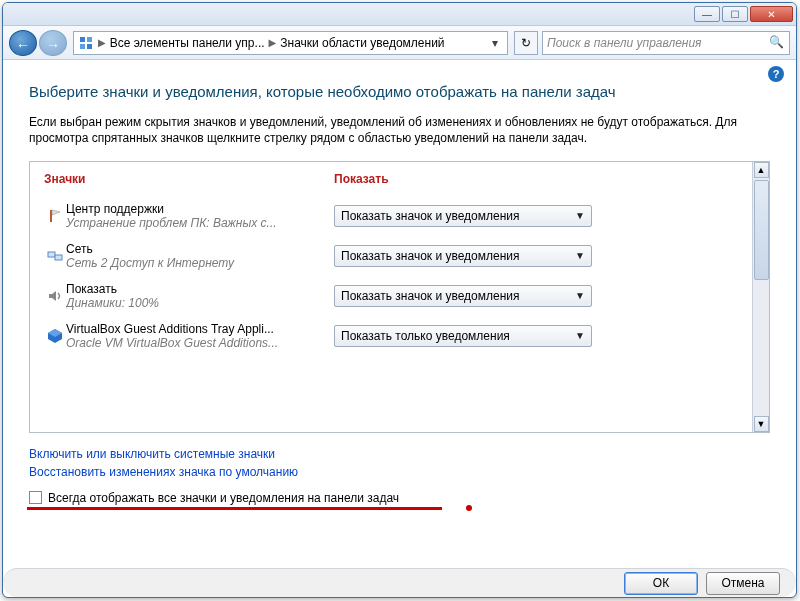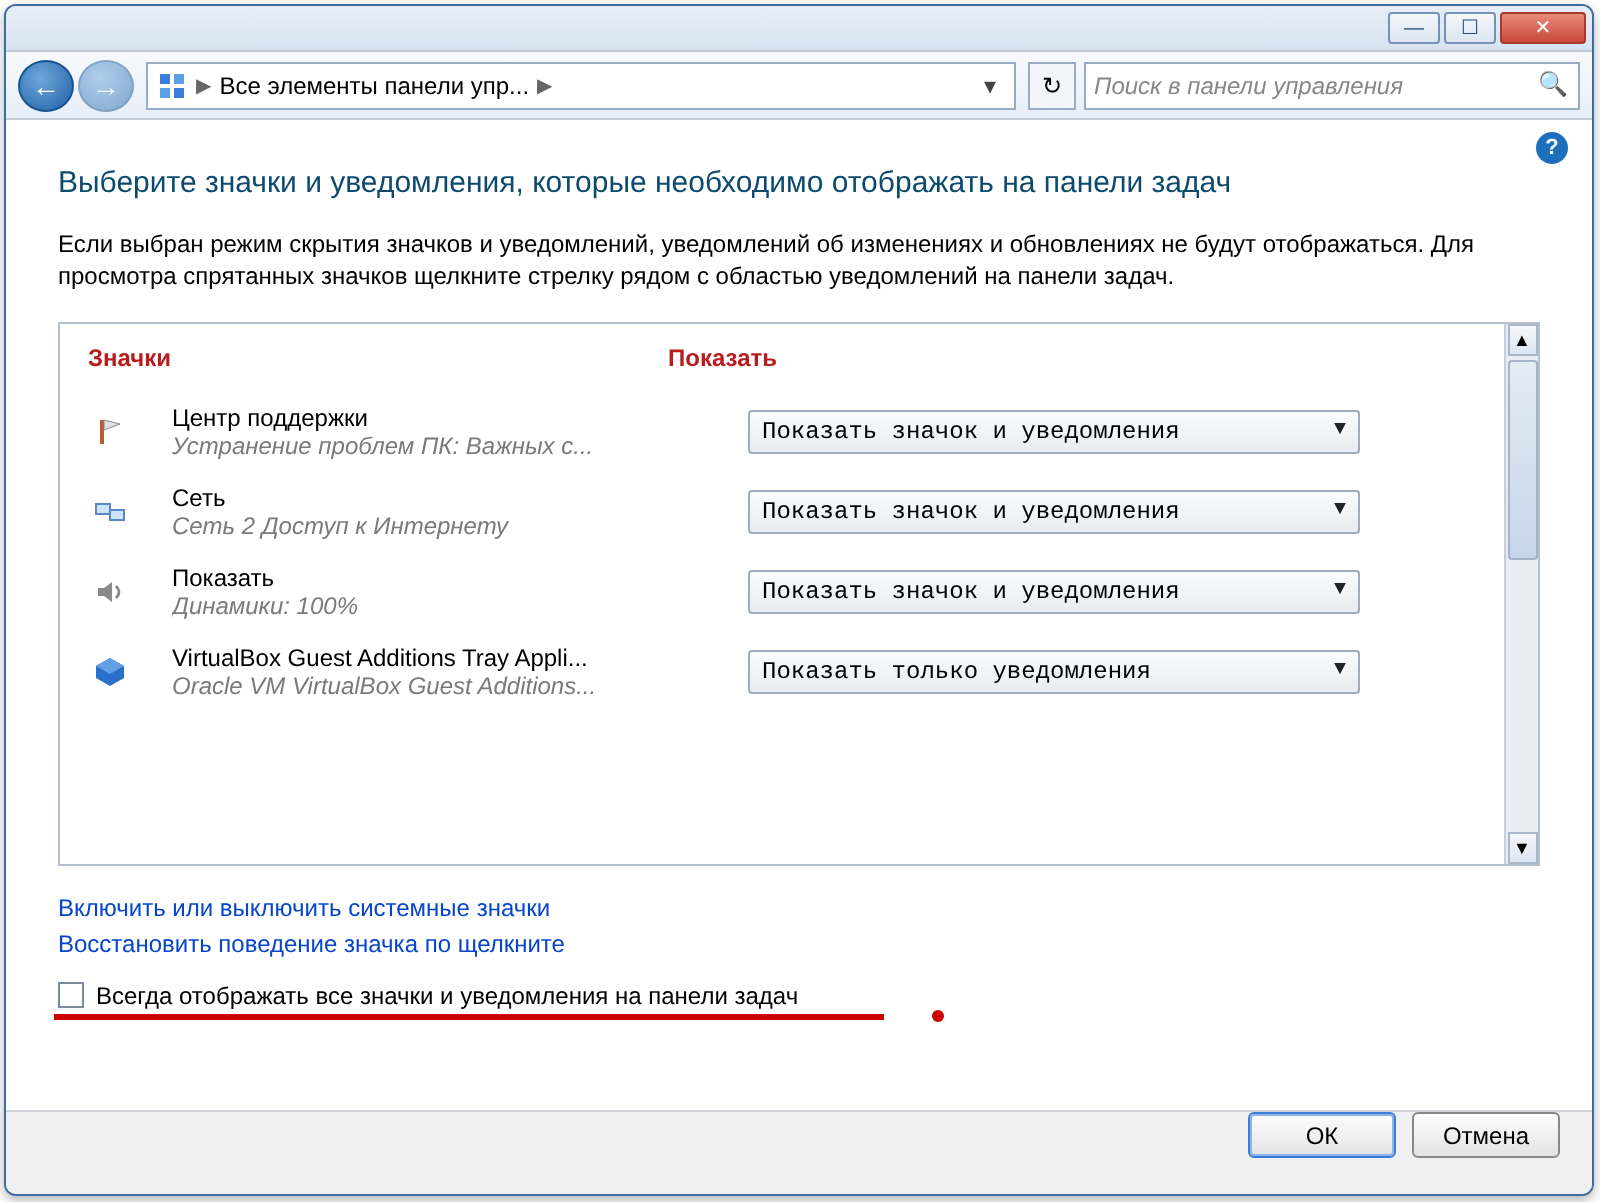--- a/index.html
+++ b/index.html
@@ -88,48 +88,48 @@
   h1.page-title { color:#0c4a6e; font-size:15px; font-weight:normal; margin:4px 0 12px 0; line-height:1.35; }
   .desc { color:#000; font-size:12px; line-height:1.35; margin-bottom:14px; }
   .listframe {
     border:1px solid #b5bfcb; height:272px;
     position:relative; overflow:hidden;
   }
   .listinner { position:absolute; inset:0 17px 0 0; overflow:hidden; padding:10px 14px; }
   .listhead { display:flex; font-weight:bold; color:#b91c1c; margin-bottom:10px; }
   .col1 { width: 290px; }
   .col2 { flex:1; }
-  .row { display:flex; align-items:center; padding:6px 0;gap:20px; }
+  .row { display:flex; align-items:center; padding:6px 0; }
   .item-icon { width:22px; display:flex; align-items:center; justify-content:center; font-size:14px; }
   .item-texts { width:268px; padding-right:8px; }
   .item-title { color:#000; font-size:12px; white-space:nowrap; overflow:hidden; text-overflow:ellipsis; }
   .item-sub { color:#7a7a7a; font-style:italic; font-size:12px; white-space:nowrap; overflow:hidden; text-overflow:ellipsis; }
   .dropdown {
-    width: 306px; height:22px; border:1px solid #a0acbb;
+    width: 258px; height:22px; border:1px solid #a0acbb;
     background:linear-gradient(#fbfcfd,#e7ecf2);
-    border-radius:2px; display:flex; align-items:center; padding:0 6px; font-size:12px;font-family:Liberation Mono, monospace;
+    border-radius:2px; display:flex; align-items:center; padding:0 6px; font-size:12px;
   }
   .dd-arr { margin-left:auto; color:#222; font-size:10px; }
   .vscroll {
     position:absolute; top:0; right:0; bottom:0; width:17px;
     background:#e9edf3; border-left:1px solid #c7cfda;
     display:flex; flex-direction:column; align-items:center;
   }
   .vsbtn { width:15px;height:16px;background:linear-gradient(#f4f7fb,#dbe5f1);border:1px solid #a9b7c9;font-size:9px;display:flex;align-items:center;justify-content:center; }
   .vsthumb { width:15px; flex:0 0 100px; margin-top:2px; background:linear-gradient(#e3ebf5,#c7d6e9); border:1px solid #a3b4cb; border-radius:2px; }
   .vsrest { flex:1; }
   .links { margin-top:14px; }
   .links a { display:block; color:#0645cc; text-decoration:none; font-size:12px; margin:4px 0; }
   .checkrow { margin-top:12px; display:flex; align-items:center; gap:6px; font-size:12px; }
   .checkbox { width:13px;height:13px;border:1px solid #7a8a9c;background:#fff; }
   .underline-red { height:3px; background:#c00;width:415px;margin-top:2px;margin-left:-2px; }
   .reddot { width:6px;height:6px;border-radius:50%;background:#c00;display:inline-block;margin-left:24px;vertical-align:middle; }
   .footer {
-    height:42px; background:#f0f0f0; border-top:1px solid #d0d5db;
-    display:flex; justify-content:flex-end; padding-right:16px; gap:8px;
+    height:29px; background:#f0f0f0; border-top:1px solid #d0d5db;
+    display:flex; justify-content:flex-end; align-items:center; padding-right:16px; gap:8px;border-radius:18px;
   }
   .btn {
     min-width:74px; height:23px; padding:0 10px;
     border:1px solid #888; border-radius:3px;
     background:linear-gradient(#fdfdfd,#e3e3e3);
     font-size:12px; display:flex;align-items:center;justify-content:center;
   }
   .btn.primary { border:1px solid #3b7dd8; box-shadow:0 0 0 1px #8cb6e8 inset; }
 </style>
 </head>
@@ -151,20 +151,21 @@
         <svg width="14" height="14" viewBox="0 0 14 14">
             <rect x="1" y="1" width="5" height="5" fill="#3b7dd8"></rect>
             <rect x="8" y="1" width="5" height="5" fill="#5aa0e8"></rect>
             <rect x="1" y="8" width="5" height="5" fill="#5aa0e8"></rect>
             <rect x="8" y="8" width="5" height="5" fill="#3b7dd8"></rect>
           </svg>
       </span>
       <span class="bc-sep">▶</span>
       <span>Все элементы панели упр...</span>
       <span class="bc-sep">▶</span>
+      <span>Значки области уведомлений</span>
       <span class="addr-drop">▾</span>
     </div>
     <div class="refresh">↻</div>
     <div class="searchbar">
       <span>Поиск в панели управления</span>
       <span class="mag">🔍</span>
     </div>
   </div>
 
   <div class="content">
@@ -252,21 +253,21 @@
       <div class="vscroll">
         <div class="vsbtn">▲</div>
         <div class="vsthumb"></div>
         <div class="vsrest"></div>
         <div class="vsbtn">▼</div>
       </div>
     </div>
 
     <div class="links">
       <a href="#">Включить или выключить системные значки</a>
-      <a href="#">Восстановить поведение значка по щелкните</a>
+      <a href="#">Восстановить изменениях значка по умолчанию</a>
     </div>
 
     <div class="checkrow">
       <span class="checkbox"></span>
       <span>Всегда отображать все значки и уведомления на панели задач</span>
     </div>
     <div style="display:flex;align-items:center;">
       <div class="underline-red"></div>
       <span class="reddot"></span>
     </div>

